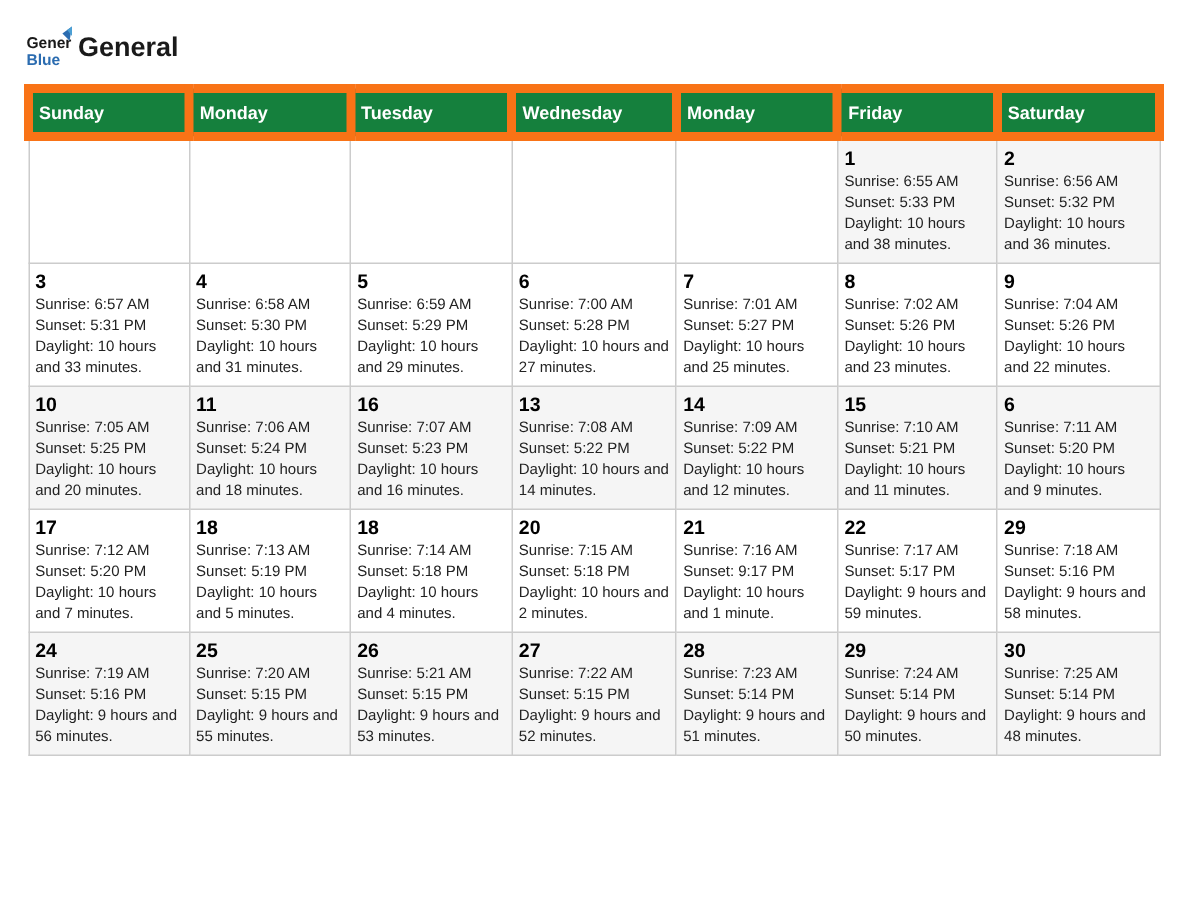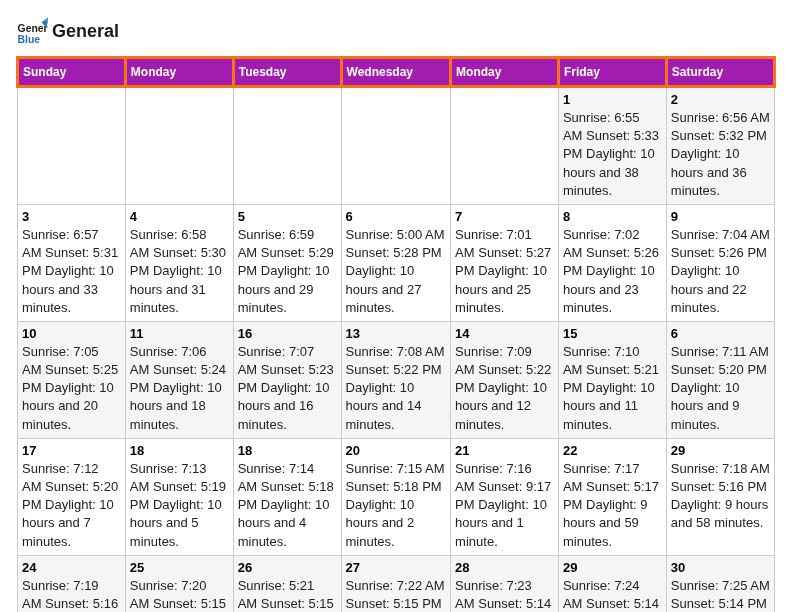--- a/index.html
+++ b/index.html
@@ -41,47 +41,47 @@
     .location {
       font-size: 16px;
       color: #444;
     }
     table {
       width: 100%;
       border-collapse: collapse;
       font-size: 11px;
     }
     thead tr th {
-      background: #a21caf;
+      background: #15803d;
       color: #fff;
       padding: 6px 4px;
       text-align: left;
       font-size: 12px;
       font-weight: bold;
-      border: 3px solid #f97316;
+      border: 6px solid #f97316;
     }
     tbody tr td {
       border: 1px solid #ccc;
       vertical-align: top;
       padding: 4px 4px;
       width: 113px;
       min-height: 80px;
       background: #fff;
     }
     tbody tr:nth-child(odd) td {
       background: #f5f5f5;
     }
     .day-num {
       font-weight: bold;
       font-size: 13px;
       display: block;
       margin-bottom: 2px;
     }
     .day-info {
-      font-size: 13px;
+      font-size: 10px;
       color: #222;
       line-height: 1.4;
     }
     .empty { background: #fff !important; }
   </style>
 </head>
 <body>
 
 <div class="header">
   <div class="logo">
@@ -150,21 +150,21 @@
 Daylight: 10 hours and 31 minutes.</div>
         </td>
         <td>
           <span class="day-num">5</span>
           <div class="day-info">Sunrise: 6:59 AM
 Sunset: 5:29 PM
 Daylight: 10 hours and 29 minutes.</div>
         </td>
         <td>
           <span class="day-num">6</span>
-          <div class="day-info">Sunrise: 5:00 AM
+          <div class="day-info">Sunrise: 7:00 AM
 Sunset: 5:28 PM
 Daylight: 10 hours and 27 minutes.</div>
         </td>
         <td>
           <span class="day-num">7</span>
           <div class="day-info">Sunrise: 7:01 AM
 Sunset: 5:27 PM
 Daylight: 10 hours and 25 minutes.</div>
         </td>
         <td>

